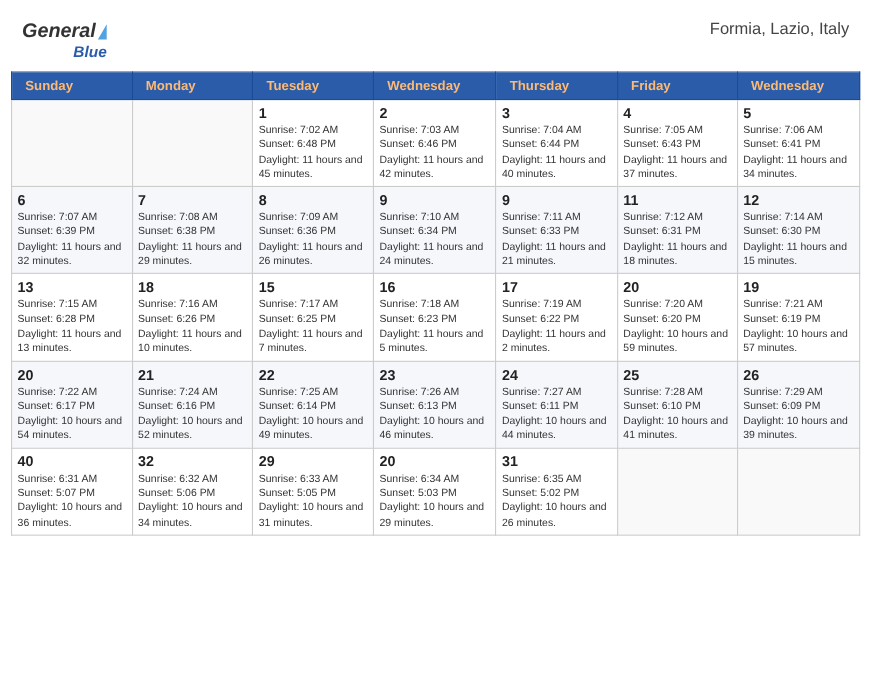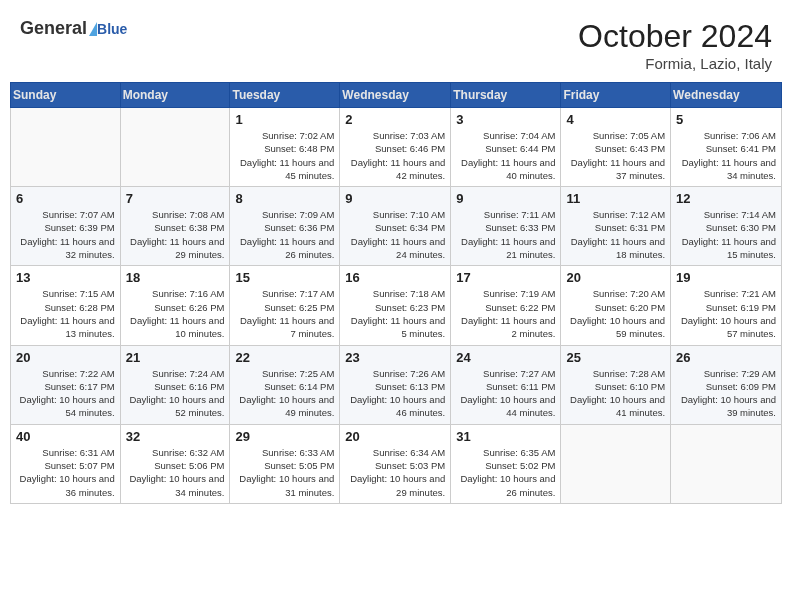--- a/index.html
+++ b/index.html
@@ -11,22 +11,23 @@
       padding: 10px;
     }
     .header {
       display: flex;
       justify-content: space-between;
       align-items: flex-start;
       padding: 8px 10px 4px 10px;
     }
     .logo {
       display: flex;
-      flex-direction: row;
-      align-items: center;
+      flex-direction: column;
+      align-items: flex-end;
+      font-style: italic;
     }
     .logo-general {
       font-size: 18px;
       font-weight: bold;
       color: #333;
     }
     .logo-blue {
       font-size: 14px;
       font-weight: bold;
       color: #2a5caa;
@@ -56,24 +57,24 @@
       font-size: 15px;
       color: #444;
     }
     .calendar {
       width: 100%;
       border-collapse: collapse;
       margin-top: 6px;
     }
     .calendar thead th {
       background: #2a5caa;
-      color: #e5e5e5;
+      color: #fdba74;
       font-size: 12px;
       font-weight: bold;
-      padding: 5px 2px;
+      padding: 5px 12px;
       text-align: left;
       border: 1px solid #1a4c9a;
     }
     .calendar tbody td {
       border: 1px solid #ccc;
       vertical-align: top;
       padding: 4px 5px;
       font-size: 10px;
       color: #333;
       width: 113px;
@@ -87,39 +88,37 @@
       font-size: 13px;
       font-weight: bold;
       color: #222;
       display: block;
       margin-bottom: 2px;
     }
     .day-info {
       font-size: 9.5px;
       line-height: 1.4;
       color: #333;
-      text-align: right;
     }
     .empty-cell {
       background: #f9f9f9 !important;
     }
   </style>
 </head>
 <body>
 
 <div class="header">
   <div class="logo">
     <div class="logo-row">
       <span class="logo-general">General</span>
       <span class="logo-icon"></span>
     </div>
     <span class="logo-blue">Blue</span>
   </div>
   <div class="title-area">
-    <div class="month-title">October 2024</div>
     <div class="location">Formia, Lazio, Italy</div>
   </div>
 </div>
 
 <table class="calendar">
   <thead>
     <tr>
     <th>Sunday</th>
         <th>Monday</th>
         <th>Tuesday</th>

